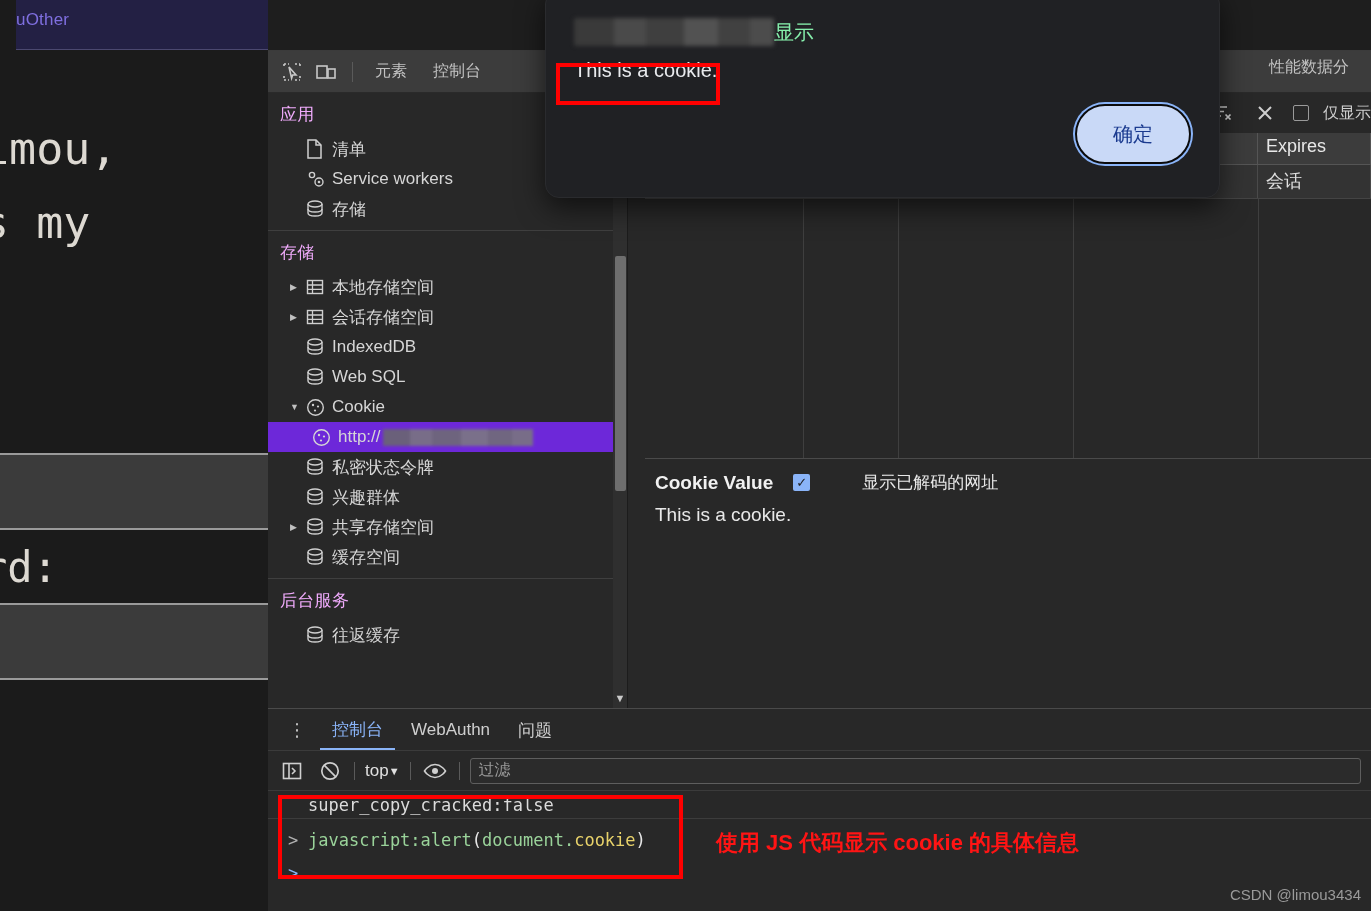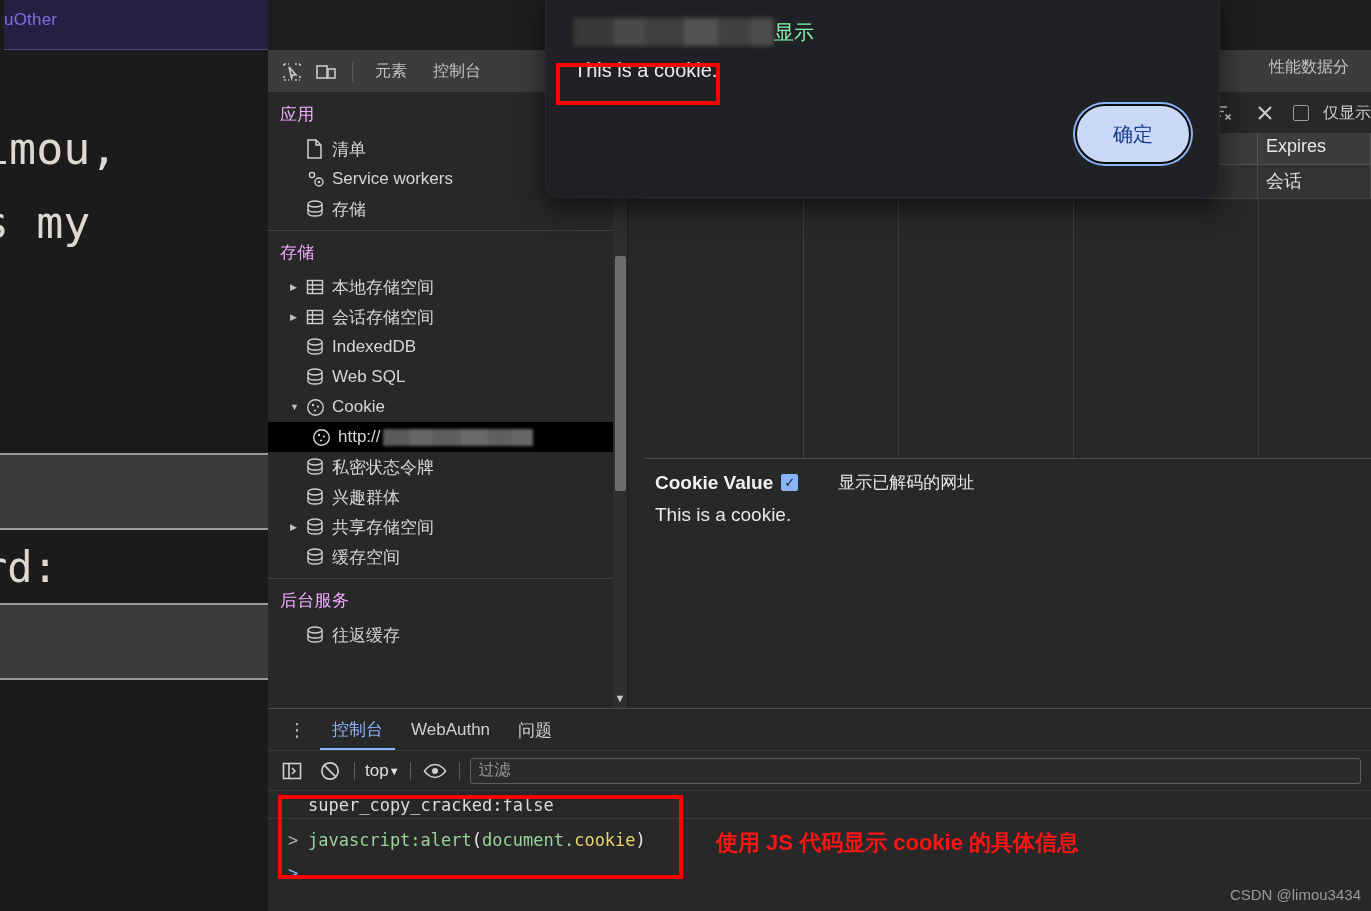--- a/index.html
+++ b/index.html
@@ -10,21 +10,21 @@
     font-family: "Liberation Sans", sans-serif;
   }
   #root { position: relative; width: 1371px; height: 911px; }
 
   
   .page-pane {
     position: absolute; left: 0; top: 0; width: 268px; height: 911px;
     background: #1b1b1b; overflow: hidden;
   }
   .page-navbar {
-    position: absolute; left: 4px; top: 0; width: 268px; height: 50px;
+    position: absolute; left: 16px; top: 0; width: 268px; height: 50px;
     background: #232044; border-bottom: 1px solid #4b4870;
   }
   .page-navlink {
     position: absolute; left: 0; top: 10px;
     color: #7f6fe0; font-size: 17px; letter-spacing: .2px;
   }
   .page-bigtext {
     position: absolute; left: -18px;
     color: #ddd9d2; font-family: "DejaVu Sans Mono", monospace;
     font-size: 45px; font-weight: 400; white-space: nowrap;
@@ -78,21 +78,21 @@
   .tree-section-title {
     color: #f0abfc; font-size: 17px; padding: 10px 0 8px 12px;
     letter-spacing: .3px;
   }
   .tree-divider { height: 1px; background: #3f3f3f; margin: 6px 0 0 0; }
   .tree-row {
     display: flex; align-items: center; height: 30px;
     padding-left: 22px; color: #d6d6d6; font-size: 17px; white-space: nowrap;
   }
   .tree-row.child { padding-left: 54px; }
-  .tree-row.selected { background: #000000; padding-left: 44px; }
+  .tree-row.selected { background: #6d28d9; padding-left: 44px; }
   .tw {
     width: 14px; display: inline-block; color: #c0c0c0;
     font-size: 9px; margin-right: 2px; flex: 0 0 14px;
   }
   .tico { width: 26px; flex: 0 0 26px; display: flex; align-items: center; color: #cfcfcf; }
   .redact {
     display: inline-block; height: 17px; width: 150px; margin-left: 2px;
     background: linear-gradient(90deg,#6a6a6a 0 18%,#7a7a7a 18% 33%,#6f6f6f 33% 52%,#7d7d7d 52% 70%,#717171 70% 86%,#7a7a7a 86% 100%);
     filter: blur(1.4px); vertical-align: middle; opacity: .85;
   }
@@ -141,21 +141,21 @@
     border-right: 1px solid #4a4a4a; white-space: nowrap; overflow: hidden;
   }
   .ct-grid { position: absolute; left: 0; top: 66px; right: 0; bottom: 0; }
   .ct-vline { position: absolute; top: 0; bottom: 0; width: 1px; background: #3f3f3f; }
 
   
   .cookie-value {
     position: absolute; left: 377px; top: 407px; right: 0; height: 250px;
     background: #282828; border-top: 1px solid #4a4a4a; padding: 12px 10px;
   }
-  .cv-head { display: flex; align-items: center; gap: 8px; }
+  .cv-head { display: flex; align-items: center; gap: 20px; }
   .cv-title { color: #f1f1f1; font-size: 19px; font-weight: bold; }
   .cv-chk {
     width: 17px; height: 17px; border-radius: 2px; background: #8ab4f8;
     display: flex; align-items: center; justify-content: center;
     color: #202124; font-size: 13px; line-height: 1;
   }
   .cv-chk-label { color: #e8e8e8; font-size: 17px; margin-left: 32px; }
   .cv-body { color: #e8e8e8; font-size: 19px; margin-top: 10px; }
 
   

